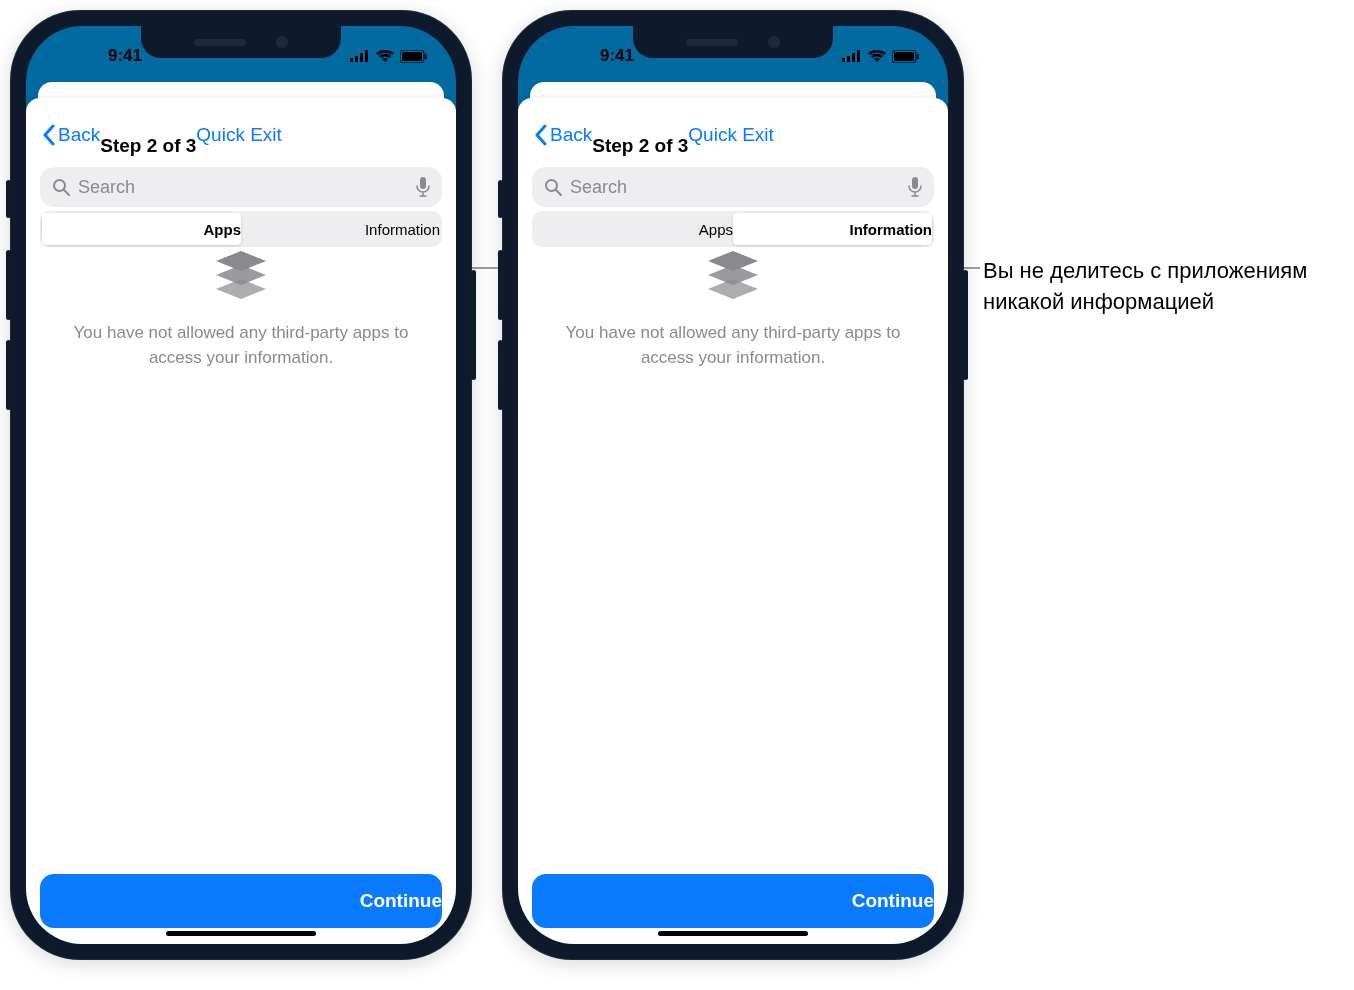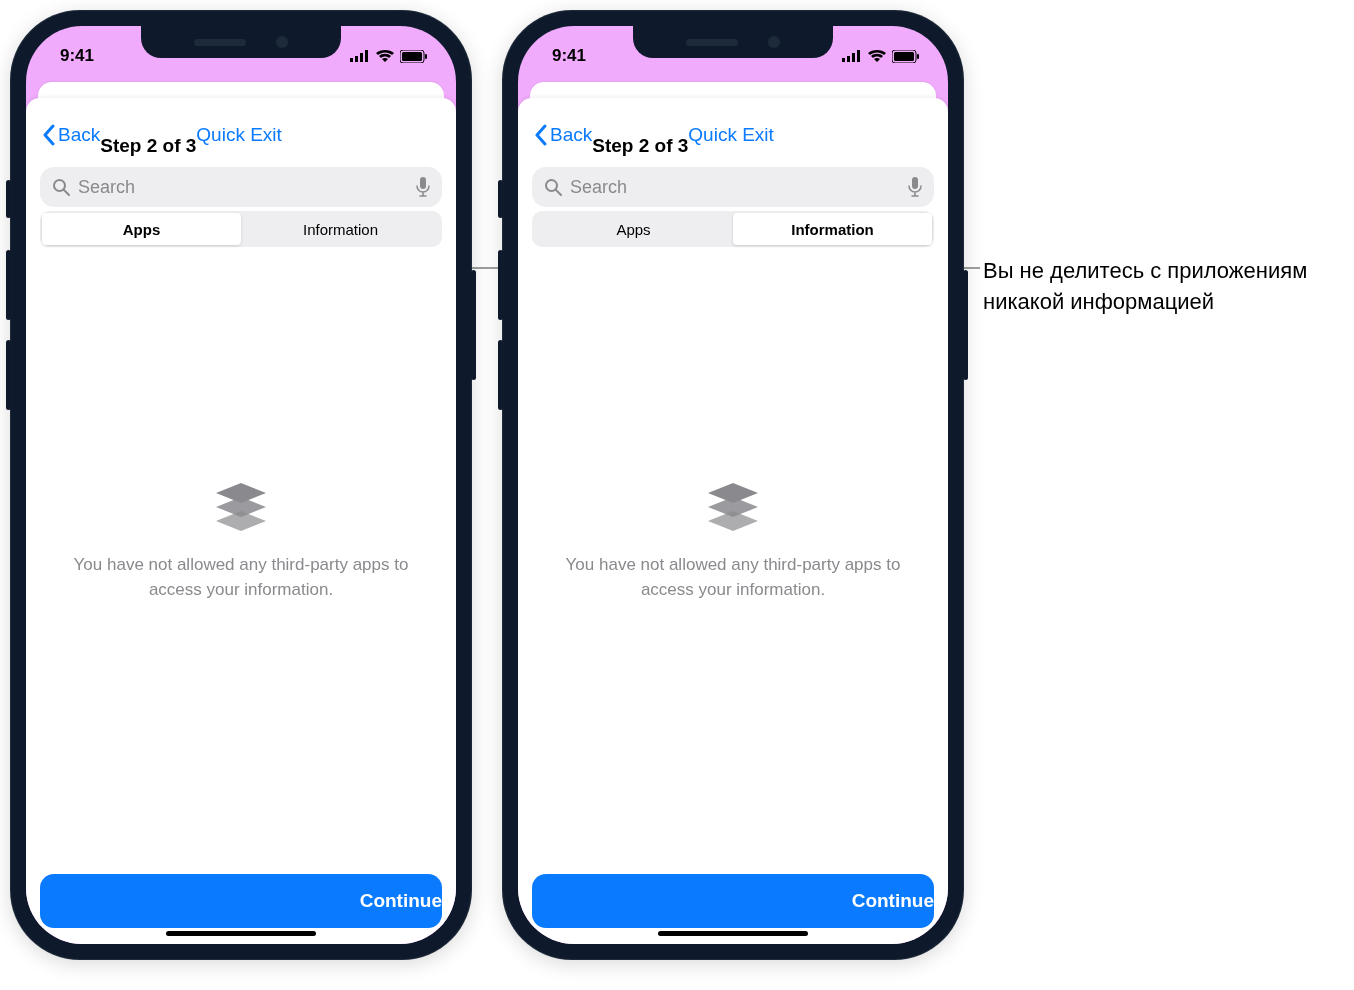--- a/index.html
+++ b/index.html
@@ -31,24 +31,25 @@
     border-radius: 3px;
   }
   .sb-l1 { left: -4px; top: 170px; width: 5px; height: 38px; }
   .sb-l2 { left: -4px; top: 240px; width: 5px; height: 70px; }
   .sb-l3 { left: -4px; top: 330px; width: 5px; height: 70px; }
   .sb-r1 { right: -4px; top: 260px; width: 5px; height: 110px; }
 
   .screen {
     width: 100%;
     height: 100%;
-    background: #f0abfc;
+    background: #0369a1;
     border-radius: 56px;
     position: relative;
     overflow: hidden;
+    padding-left: 48px;
   }
 
   .notch {
     position: absolute;
     top: 0; left: 50%;
     transform: translateX(-50%);
     width: 200px; height: 32px;
     background: #0e1a2b;
     border-bottom-left-radius: 20px;
     border-bottom-right-radius: 20px;
@@ -99,25 +100,25 @@
   }
   .searchbar .placeholder { flex:1; }
   .searchbar svg.mag { fill:#8a8a8e; }
   .searchbar svg.mic { fill:#8a8a8e; }
 
   .segmented {
     background:#eeeef0; border-radius:10px; height:36px; padding:2px;
     display:flex; position:relative;
     font-size:15px; font-weight:500; color:#000;
   }
-  .segmented .seg { flex:1; display:flex; align-items:center; justify-content:center; border-radius:4px; z-index:1; }
+  .segmented .seg { flex:1; display:flex; align-items:center; justify-content:flex-end; border-radius:4px; z-index:1; }
   .segmented .seg.active { background:#fff; box-shadow:0 1px 3px rgba(0,0,0,0.15); font-weight:600; }
 
   .empty-area {
-    flex:1; display:flex; flex-direction:column; align-items:center; justify-content:center;
+    flex:1; display:flex; flex-direction:column; align-items:center; 
     text-align:center; color:#8a8a8e; font-size:17px; line-height:1.45;
     padding: 0 24px 40px;
   }
   .empty-area .stack-icon { margin-bottom:16px; }
 
   .continue {
     background:#0a7aff; color:#fff; font-size:19px; font-weight:600;
     border:none; border-radius:14px; height:54px;
     display:flex; align-items:center; justify-content:flex-end;
     margin-bottom:16px;

